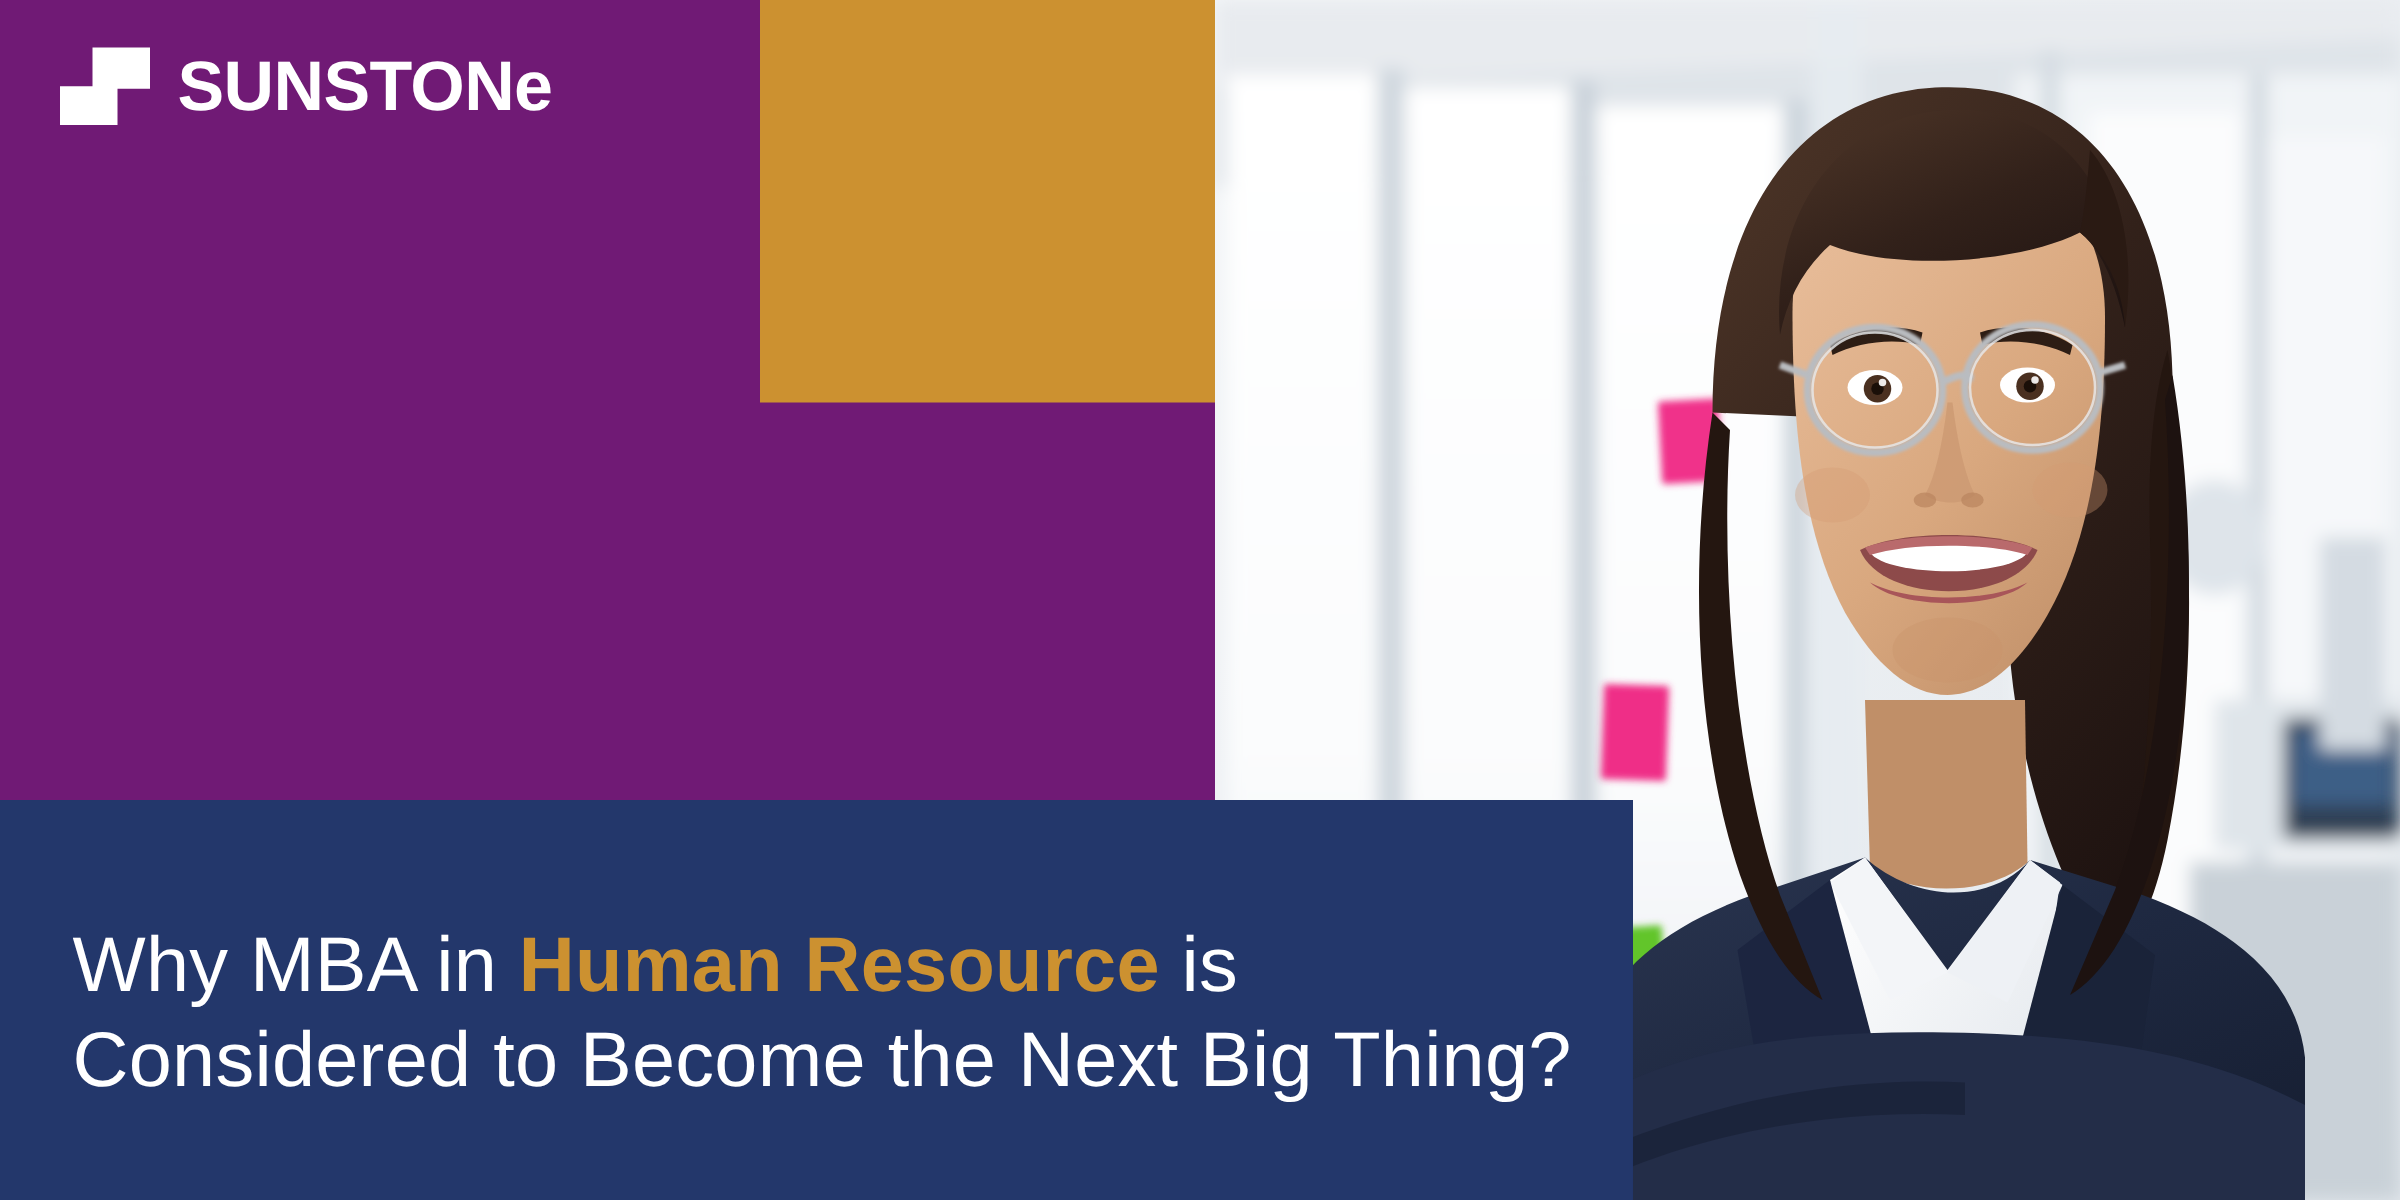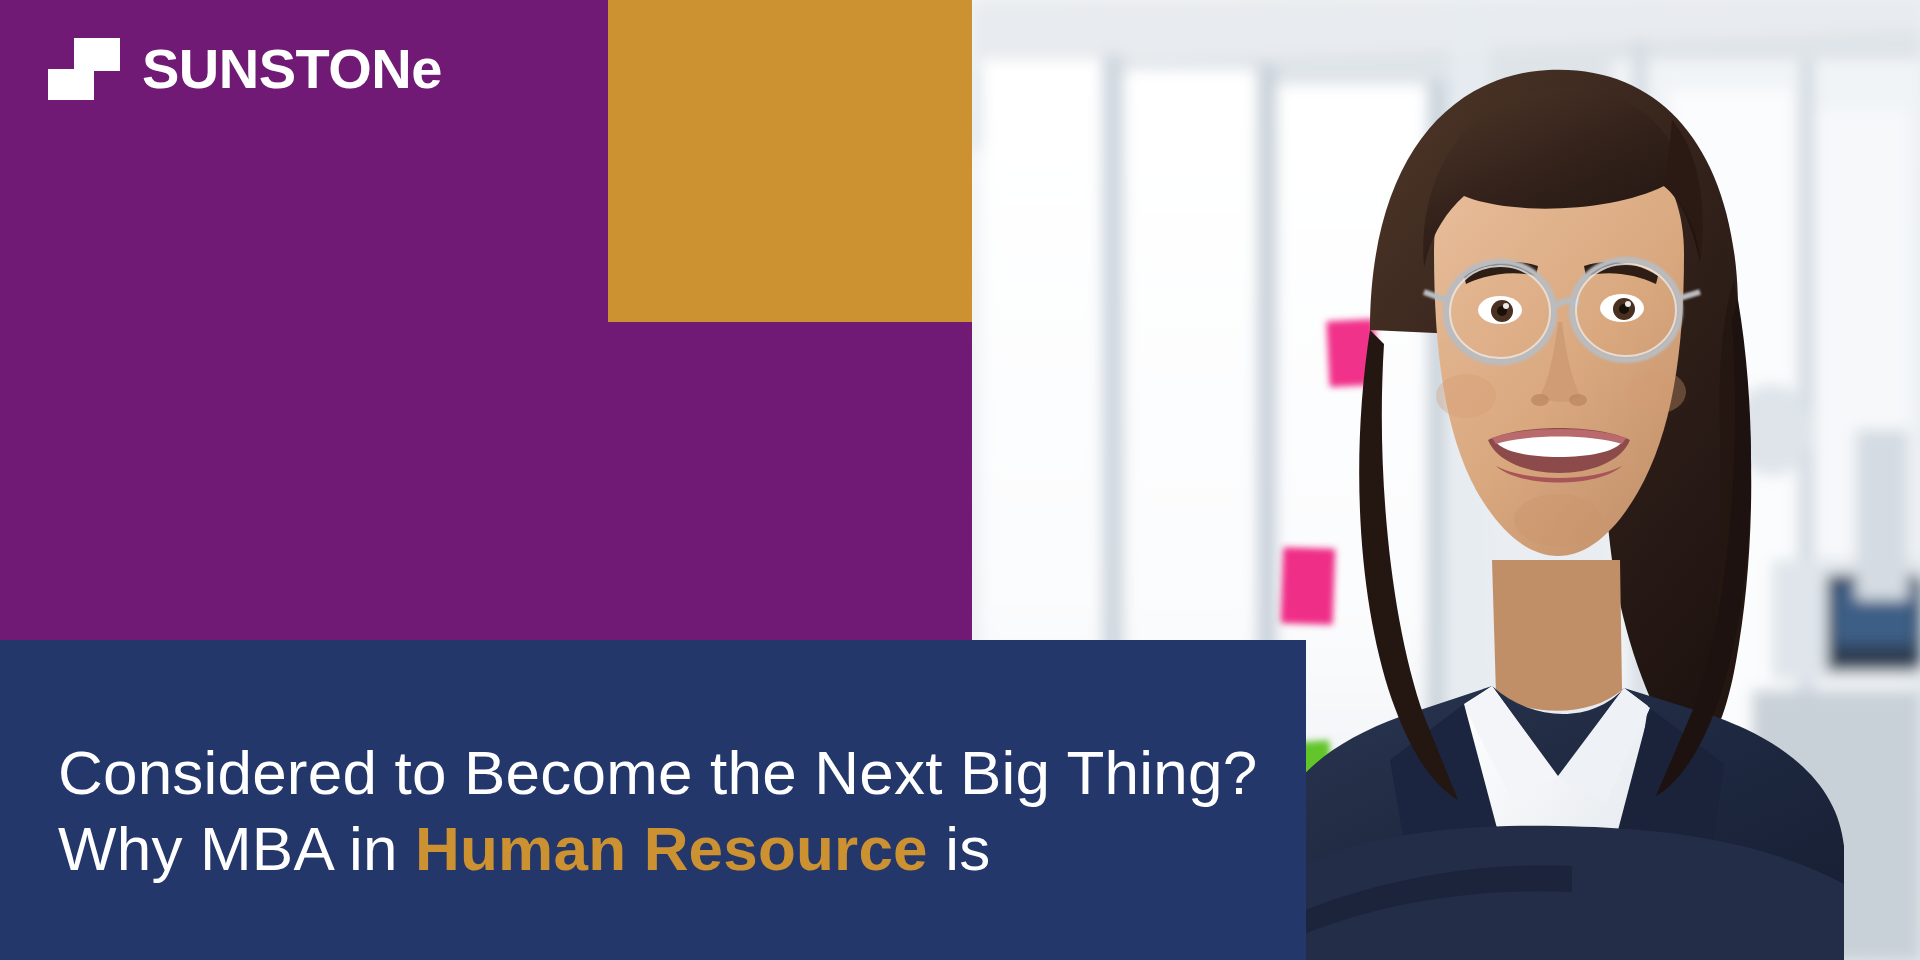--- a/index.html
+++ b/index.html
@@ -276,17 +276,17 @@
 
   <div class="logo">
     <span class="logo-mark">
       <span class="blk-top"></span>
       <span class="blk-bot"></span>
     </span>
     <span class="logo-word">SUNSTONe</span>
   </div>
 
   <h1 class="headline">
+    <span class="hl-line"><span>Why MBA in </span><span class="hl-accent">Human Resource</span><span> is</span></span>
     <span class="hl-line">Considered to Become the Next Big Thing?</span>
-    <span class="hl-line"><span>Why MBA in </span><span class="hl-accent">Human Resource</span><span> is</span></span>
   </h1>
 
 </div>
 
 </body></html>

